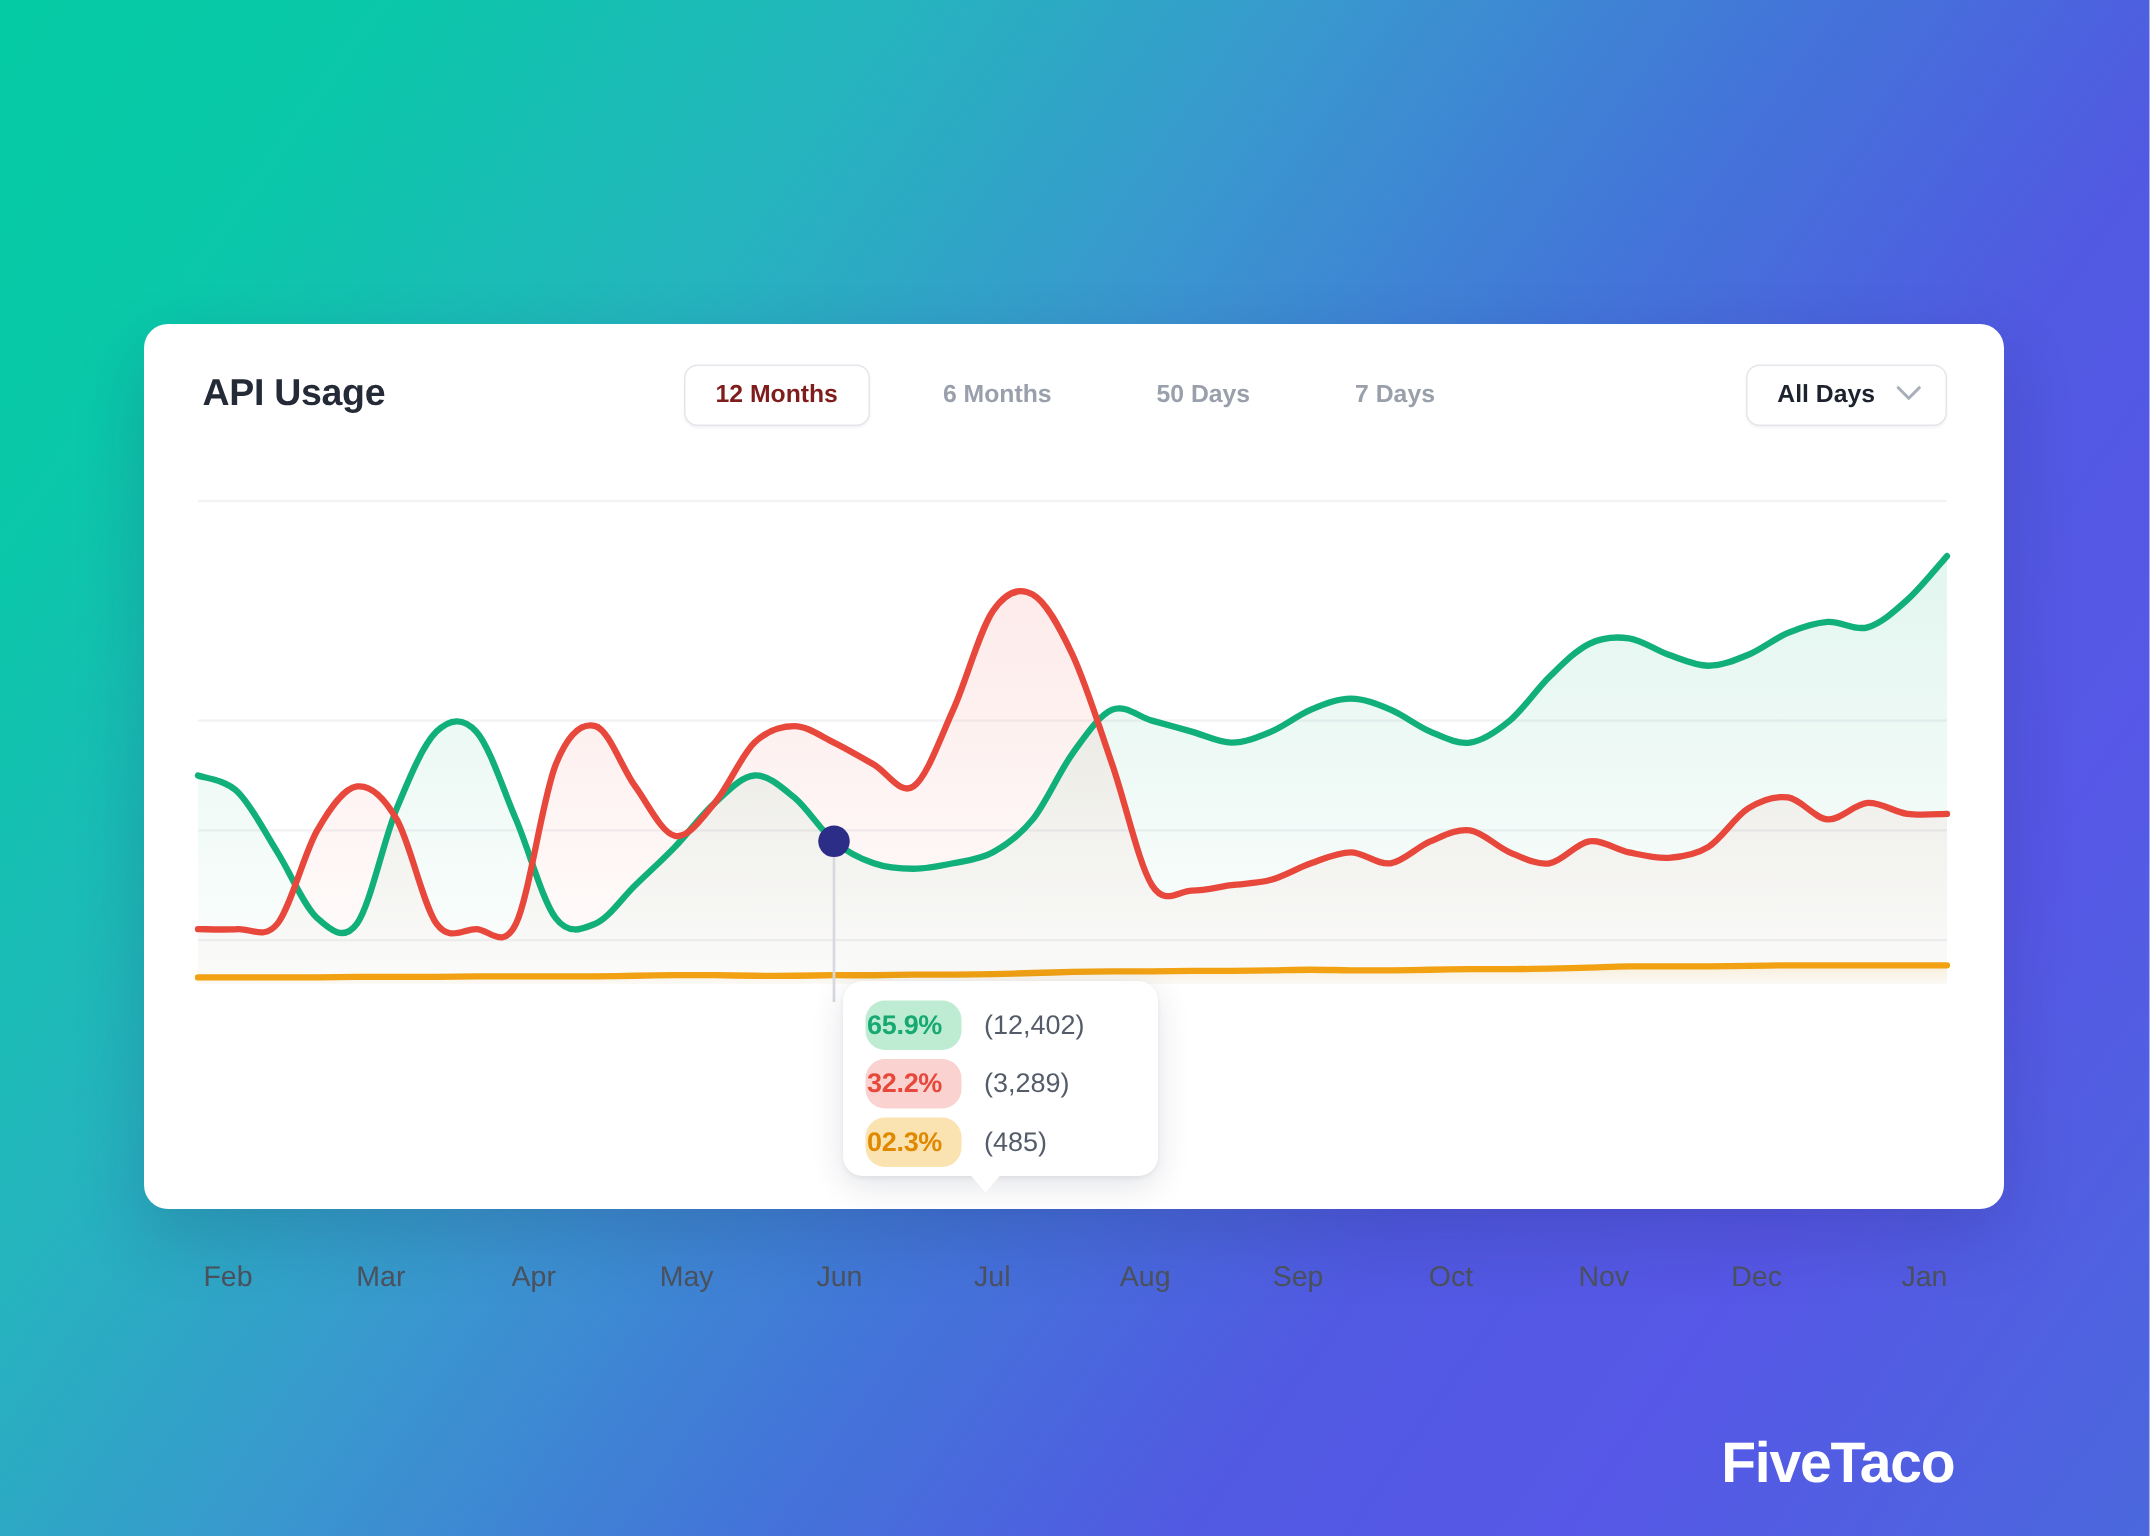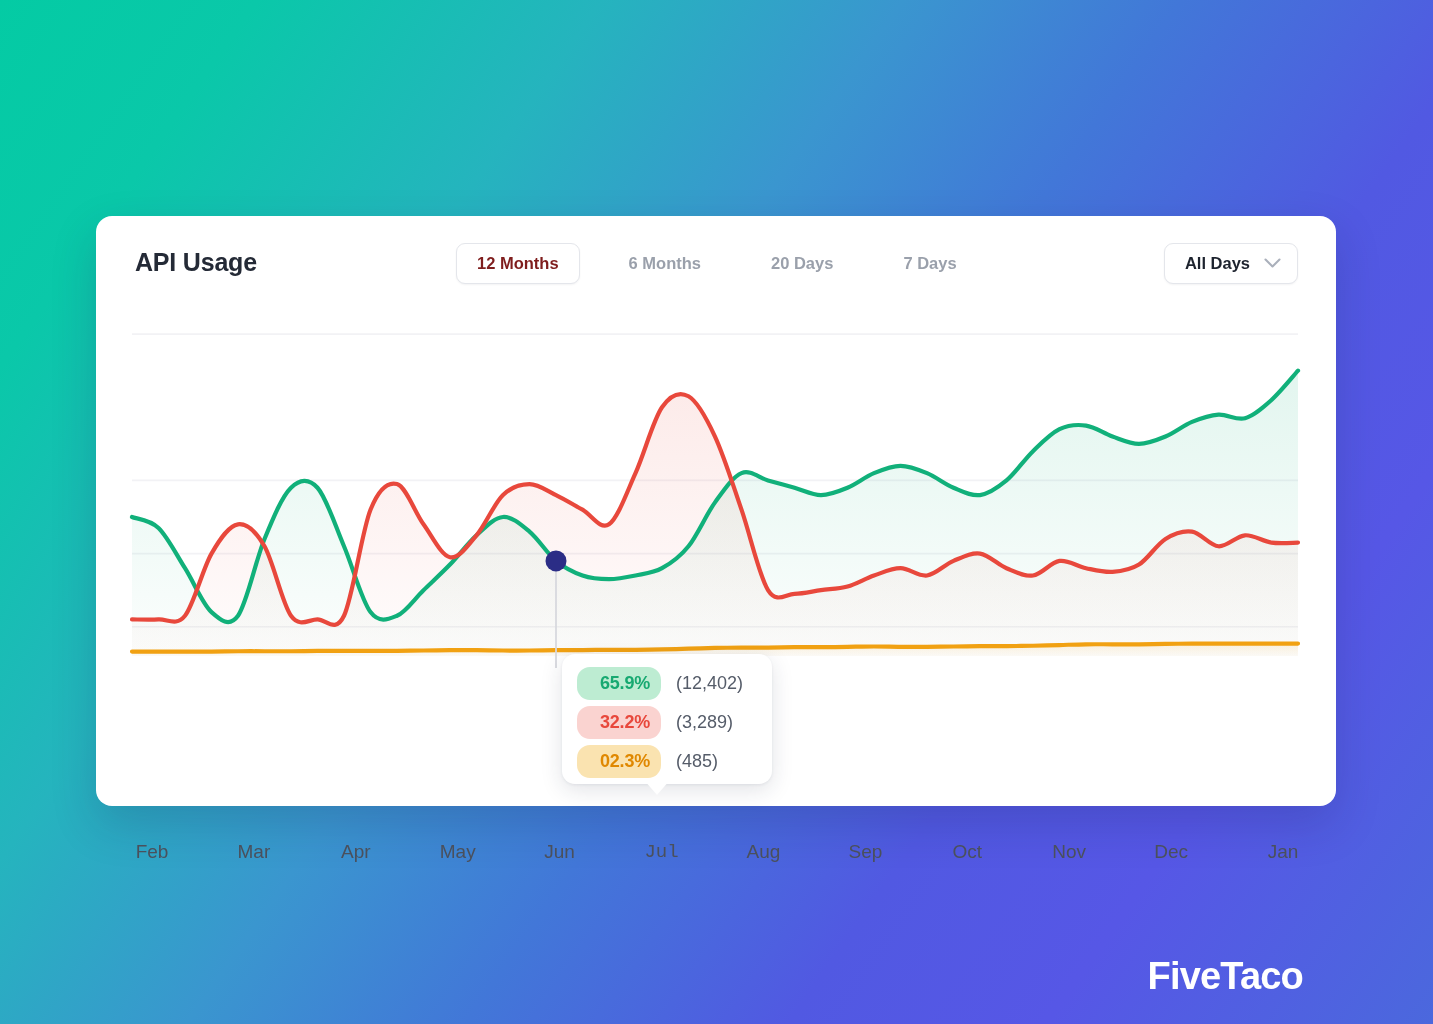--- a/index.html
+++ b/index.html
@@ -158,22 +158,22 @@
     display: flex;
     align-items: center;
     gap: 15px;
   }
   .tip-row.r0 { top: 13px; }
   .tip-row.r1 { top: 52px; }
   .tip-row.r2 { top: 91px; }
   .tip-pct {
     display: inline-block;
     min-width: 62px;
-    text-align: right;
-    padding: 6px 11px;
+    text-align: left;
+    padding: 6px 1px;
     border-radius: 13px;
     font-size: 18px;
     font-weight: bold;
     letter-spacing: -0.2px;
   }
   .tip-count {
     font-size: 18px;
     color: #555c69;
     white-space: nowrap;
   }
@@ -195,21 +195,21 @@
 <div id="stage">
 
   <div class="card">
 
     <div class="card-header">
       <div class="card-title">API Usage</div>
 
       <div class="range-tabs" id="range-tabs">
           <button class="range-tab active">12 Months</button>
           <button class="range-tab">6 Months</button>
-          <button class="range-tab">20 Days</button>
+          <button class="range-tab">50 Days</button>
           <button class="range-tab">7 Days</button>
         </div>
 
       <div class="api-select">
         <span class="api-select-label">All Days</span>
         <span class="chevron">
           <svg width="17" height="11" viewBox="0 0 17 11" fill="none">
             <path d="M1.5 1.5 L8.5 8.5 L15.5 1.5" stroke="#aab0bb" stroke-width="2.1" stroke-linecap="round" stroke-linejoin="round"></path>
           </svg>
         </span>
@@ -253,21 +253,21 @@
             <circle cx="460" cy="254.892" r="10.5" fill="#2b2d86"></circle>
           </g>
       </svg>
 
       <div class="x-axis" id="x-axis">
           <div class="x-tick" style="left: 56px;">Feb</div>
           <div class="x-tick" style="left: 157.909px;">Mar</div>
           <div class="x-tick" style="left: 259.818px;">Apr</div>
           <div class="x-tick" style="left: 361.727px;">May</div>
           <div class="x-tick" style="left: 463.636px;">Jun</div>
-          <div class="x-tick" style="left: 565.545px; font-family: Liberation Mono, monospace;">Jul</div>
+          <div class="x-tick" style="left: 565.545px;">Jul</div>
           <div class="x-tick" style="left: 667.455px;">Aug</div>
           <div class="x-tick" style="left: 769.364px;">Sep</div>
           <div class="x-tick" style="left: 871.273px;">Oct</div>
           <div class="x-tick" style="left: 973.182px;">Nov</div>
           <div class="x-tick" style="left: 1075.09px;">Dec</div>
           <div class="x-tick" style="left: 1187px;">Jan</div>
         </div>
     </div>
 
     <div class="tooltip">

